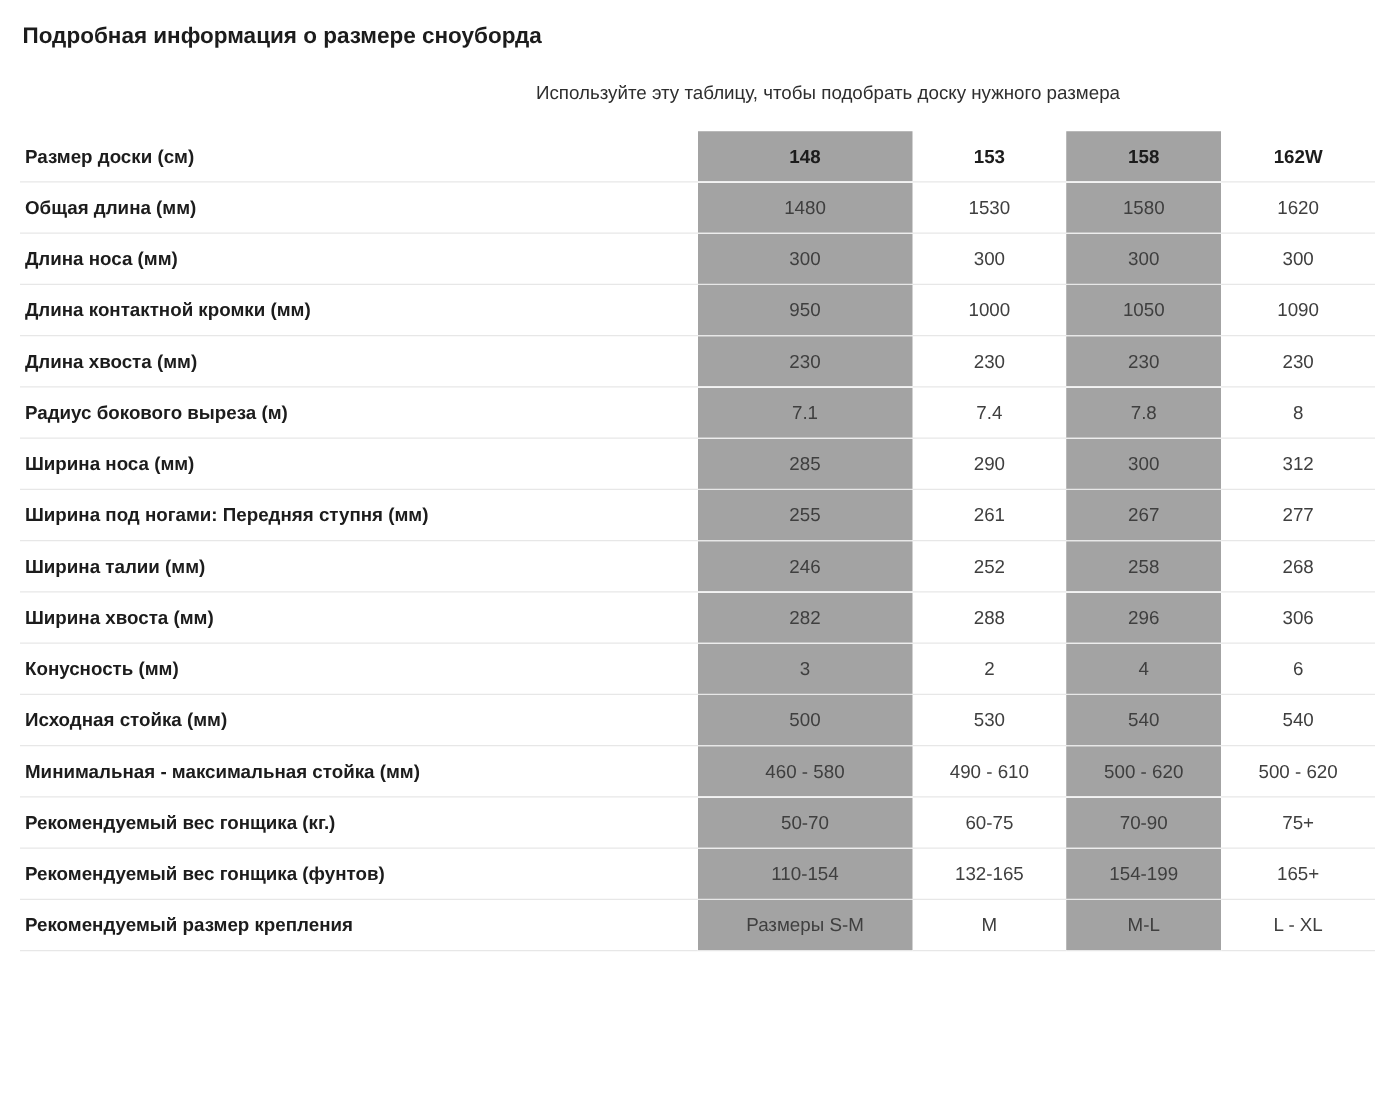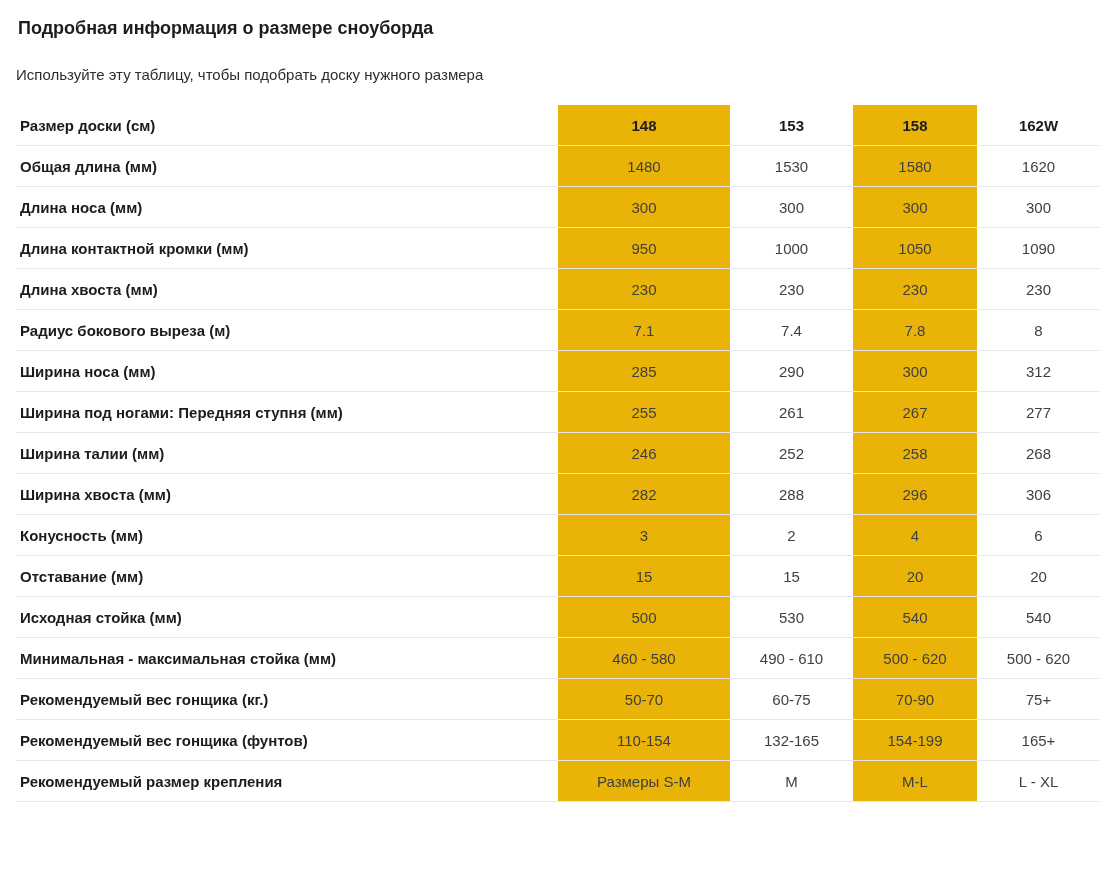--- a/index.html
+++ b/index.html
@@ -17,25 +17,26 @@
     padding-left: 16px;
   }
   h1.title {
     margin: 16px 0 0 2px;
     font-size: 18px;
     line-height: 24px;
     font-weight: bold;
     color: #1c1c1c;
   }
   p.subtitle {
-    margin: 26px 12px 0 0;
+    margin: 26px 0 0 0;
     font-size: 15px;
     line-height: 18px;
     font-weight: normal;
     color: #2e2e2e;
+    text-align: right;
   }
   table.spec-table {
     margin-top: 21px;
     border-collapse: collapse;
     table-layout: fixed;
     width: 1084px;
   }
   col.c-label { width: 542px; }
   col.c-v1 { width: 172px; }
   col.c-v2 { width: 123px; }
@@ -61,21 +62,21 @@
     text-align: center;
     font-size: 15px;
     font-weight: normal;
     color: #3f3f3f;
   }
   .spec-table .head {
     font-weight: bold;
     color: #1c1c1c;
   }
   .spec-table .shade {
-    background: #eab308;
+    background: #a3a3a3;
     text-align: center;
   }
 </style>
 </head>
 <body>
 
 <div class="page">
   <h1 class="title">Подробная информация о размере сноуборда</h1>
   <p class="subtitle">Используйте эту таблицу, чтобы подобрать доску нужного размера</p>
 
@@ -161,27 +162,20 @@
           <td class="val">306</td>
         </tr>
         <tr>
           <td class="label">Конусность (мм)</td>
           <td class="val shade">3</td>
           <td class="val">2</td>
           <td class="val shade">4</td>
           <td class="val">6</td>
         </tr>
         <tr>
-          <td class="label">Отставание (мм)</td>
-          <td class="val shade">15</td>
-          <td class="val">15</td>
-          <td class="val shade">20</td>
-          <td class="val">20</td>
-        </tr>
-        <tr>
           <td class="label">Исходная стойка (мм)</td>
           <td class="val shade">500</td>
           <td class="val">530</td>
           <td class="val shade">540</td>
           <td class="val">540</td>
         </tr>
         <tr>
           <td class="label">Минимальная - максимальная стойка (мм)</td>
           <td class="val shade">460 - 580</td>
           <td class="val">490 - 610</td>

